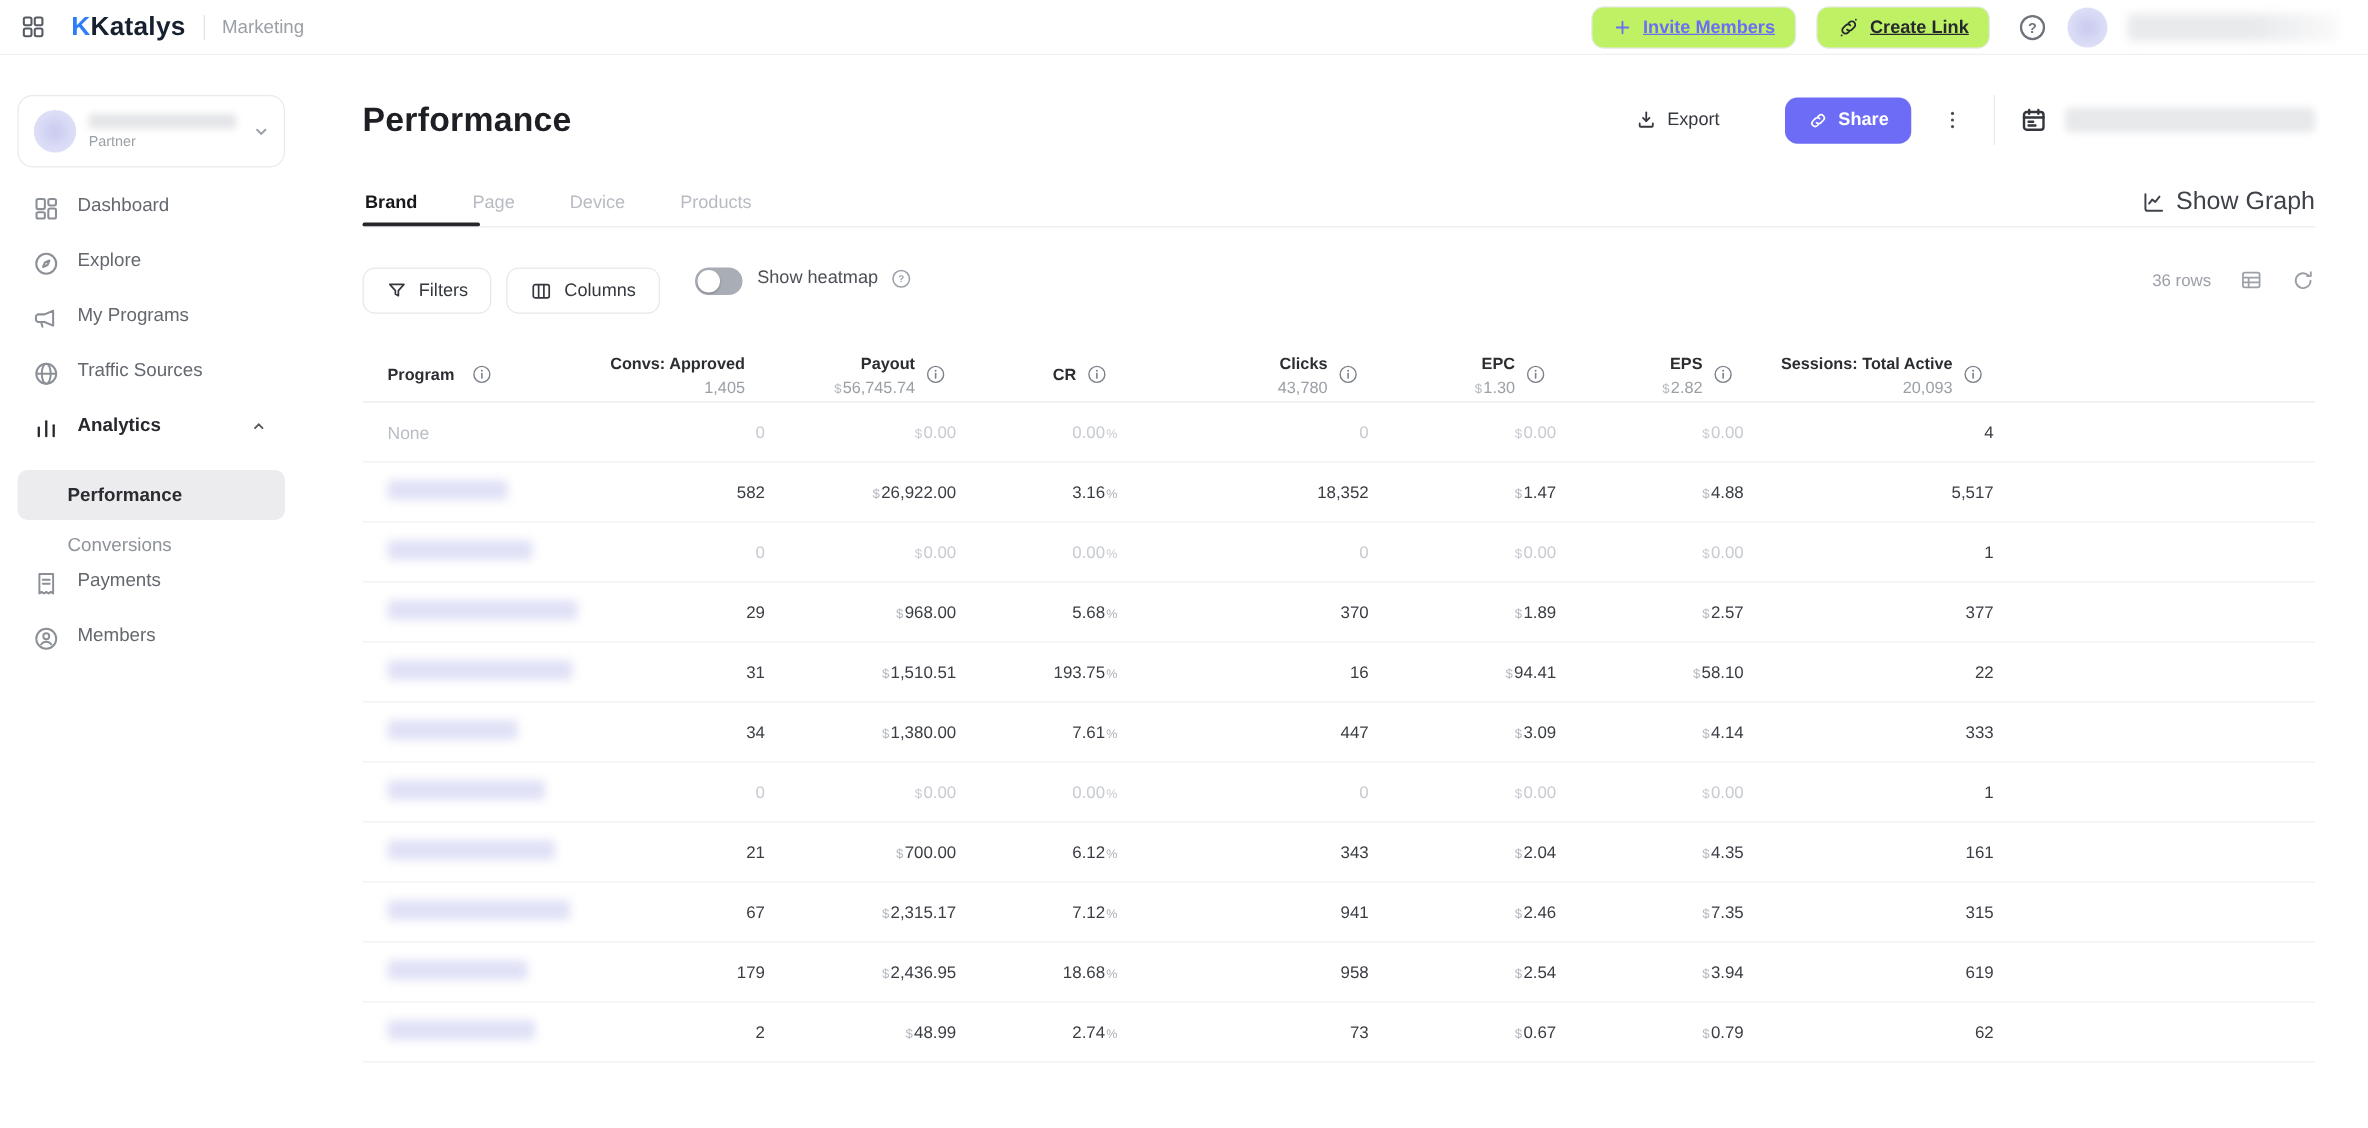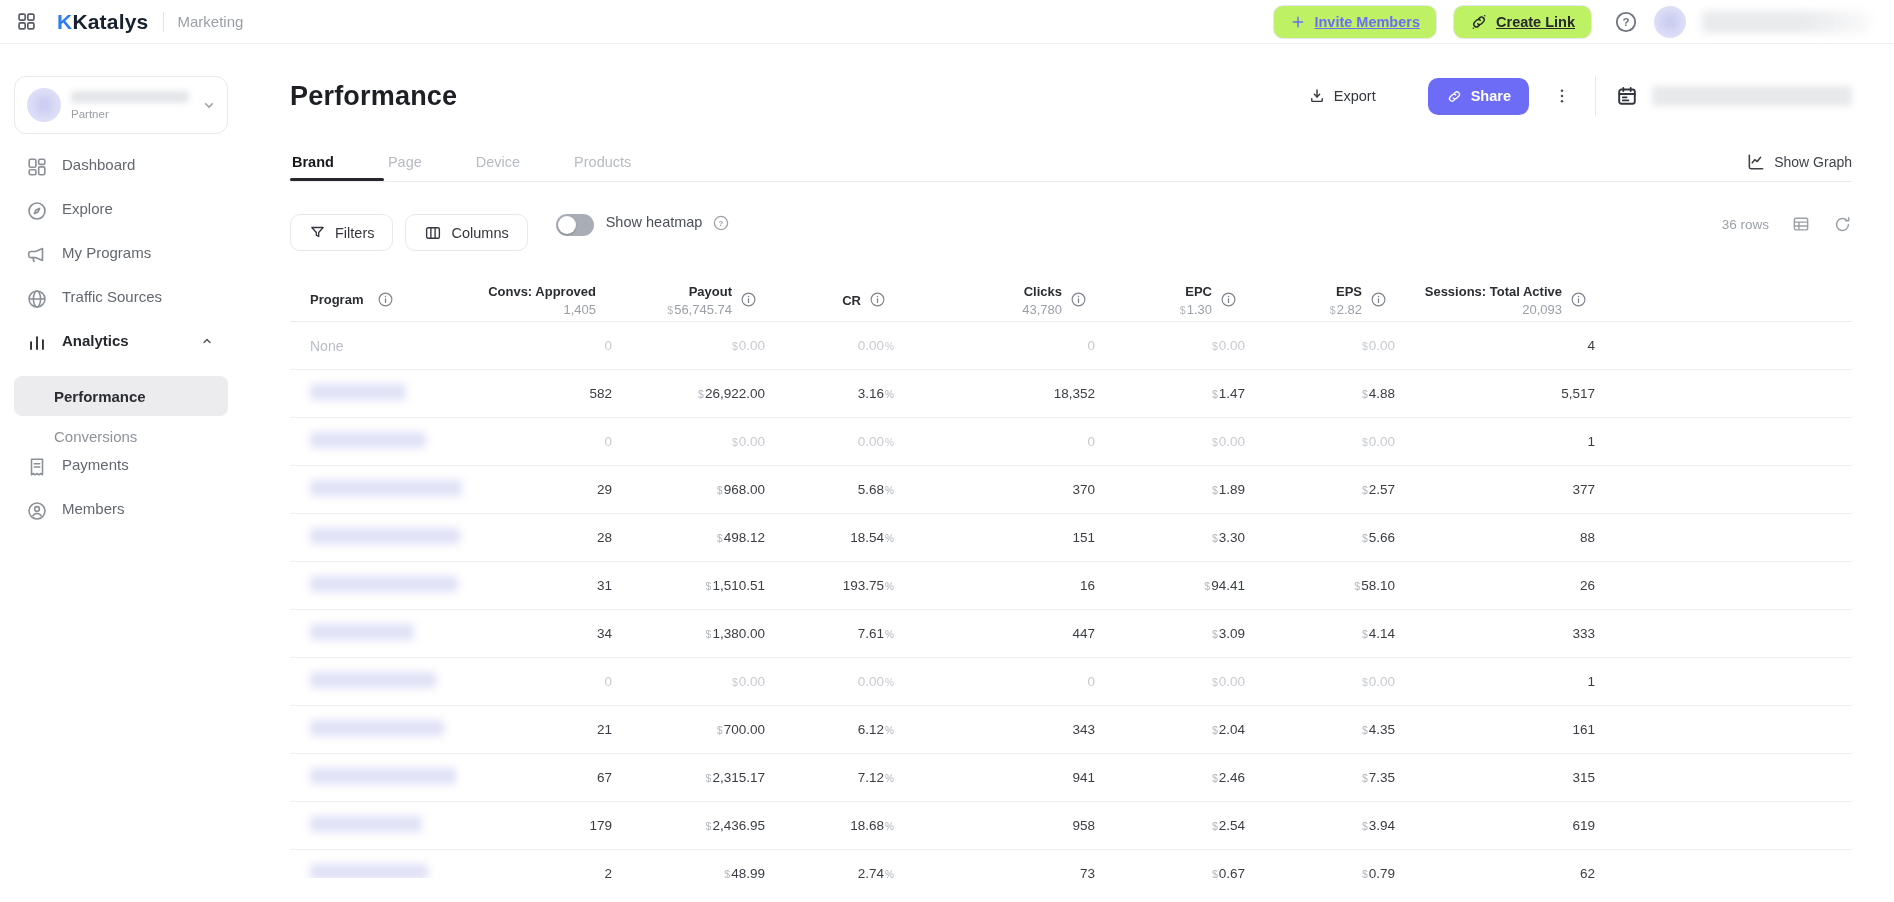--- a/index.html
+++ b/index.html
@@ -56,28 +56,28 @@
     font-size:14.5px; color:#34373d; cursor:pointer; font-weight:500;}
   .share-btn { display:flex; align-items:center; gap:8px; height:37px; padding:0 18px;
     background:#6d6cf6; color:#fff; border:none; border-radius:10px; font-size:14.5px;
     font-weight:600; cursor:pointer;margin-left:32px; }
   .kebab-btn { background:none; border:none; cursor:pointer; display:flex; padding:4px;}
   .v-divider { width:1px; height:40px; background:#e9eaed; }
   .date-picker { display:flex; align-items:center; gap:14px; cursor:pointer; }
   .date-blur { width:200px; height:20px; }
 
   .tabs-row { display:flex; align-items:center; border-bottom:1px solid #ececee;
-    margin-top:14px; height:40px;gap:10px; }
+    margin-top:14px; height:40px; }
   .tab { position:relative; font-size:14.5px; color:#b7bbc2; margin-right:40px;
     padding:10px 2px; cursor:pointer; font-weight:500;}
   .tab.active { color:#17181b; font-weight:700; }
   .tab.active::after { content:''; position:absolute; left:0; right:-48px; bottom:-1px;
     height:3px; background:#26272b; border-radius:2px; }
   .show-graph { margin-left:auto; display:flex; align-items:center; gap:8px;
-    font-size:14px; color:#3f4349; cursor:pointer; }
+    font-size:20px; color:#3f4349; cursor:pointer; }
 
   .toolbar { margin-top:32px; display:flex; align-items:flex-start; }
   .tool-btn { display:flex; align-items:center; gap:9px; height:37px; padding:0 18px;
     border:1px solid #e7e8ea; border-radius:10px; background:#fff; font-size:14.5px;
     color:#34373d; font-weight:500; cursor:pointer; margin-right:12px;}
   .toggle { width:38px; height:22px; border-radius:11px; background:#a9aeb6; position:relative;
     margin:0 12px 0 16px; cursor:pointer; border:none; flex-shrink:0;}
   .toggle-knob { position:absolute; left:2px; top:2px; width:18px; height:18px; border-radius:50%;
     background:#fff; box-shadow:0 1px 2px rgba(0,0,0,.25); }
   .heatmap-label { font-size:14.5px; color:#4b5057; margin-right:10px;}
@@ -435,39 +435,28 @@
   <div class="cell">29</div>
           <div class="cell"><span class="cur">$</span>968.00</div>
           <div class="cell">5.68<span class="pct">%</span></div>
           <div class="cell">370</div>
           <div class="cell"><span class="cur">$</span>1.89</div>
           <div class="cell"><span class="cur">$</span>2.57</div>
           <div class="cell">377</div>
           <div></div>
         </div>
         <div class="trow grid-row">
-    <div class="cell cell-program"><span class="blur-chip" style="display: inline-block; width: 150px;"></span></div>
-  <div class="cell">28</div>
-          <div class="cell"><span class="cur">$</span>498.12</div>
-          <div class="cell">18.54<span class="pct">%</span></div>
-          <div class="cell">151</div>
-          <div class="cell"><span class="cur">$</span>3.30</div>
-          <div class="cell"><span class="cur">$</span>5.66</div>
-          <div class="cell">88</div>
-          <div></div>
-        </div>
-        <div class="trow grid-row">
     <div class="cell cell-program"><span class="blur-chip" style="display: inline-block; width: 148px;"></span></div>
   <div class="cell">31</div>
           <div class="cell"><span class="cur">$</span>1,510.51</div>
           <div class="cell">193.75<span class="pct">%</span></div>
           <div class="cell">16</div>
           <div class="cell"><span class="cur">$</span>94.41</div>
           <div class="cell"><span class="cur">$</span>58.10</div>
-          <div class="cell">26</div>
+          <div class="cell">22</div>
           <div></div>
         </div>
         <div class="trow grid-row">
     <div class="cell cell-program"><span class="blur-chip" style="display: inline-block; width: 104px;"></span></div>
   <div class="cell">34</div>
           <div class="cell"><span class="cur">$</span>1,380.00</div>
           <div class="cell">7.61<span class="pct">%</span></div>
           <div class="cell">447</div>
           <div class="cell"><span class="cur">$</span>3.09</div>
           <div class="cell"><span class="cur">$</span>4.14</div>

